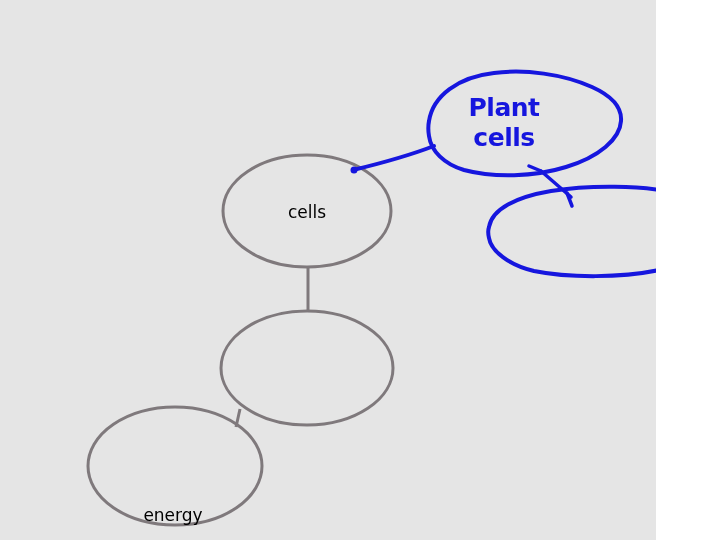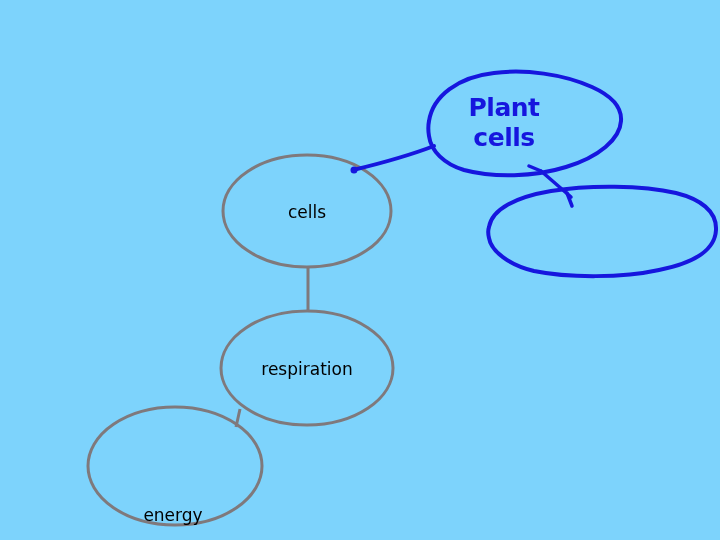--- a/index.html
+++ b/index.html
@@ -1,19 +1,19 @@
 <!DOCTYPE html>
 <html><head>
 <meta charset="utf-8">
 <style>
   html,body { margin:0; padding:0; }
   .canvas {
     position:relative;
-    width:720px; height:540px;
-    background:#7dd3fc;
+    width:656px; height:540px;
+    background:#e5e5e5;
     overflow:hidden;
     font-family:"DejaVu Sans", sans-serif;
   }
   svg.layer { position:absolute; left:0; top:0; width:720px; height:540px; }
   .lbl {
     position:absolute;
     white-space:pre-line;
     color:#000;
     font-size:17px;
     line-height:1.2;
@@ -83,17 +83,16 @@
              C 509,265 491,251 489,238
              C 488,234 488,230 489,227 Z" fill="none" stroke="#1616DE" stroke-width="4" stroke-linecap="round" stroke-linejoin="round"></path>
   </svg>
 
   <div class="lbl blue lbl-plant">Plant
 cells</div>
 
 
   <div class="lbl lbl-cells">cells</div>
 
-  <div class="lbl lbl-respiration">respiration</div>
 
   <div class="lbl lbl-energy">energy</div>
 
 </div>
 
 </body></html>

